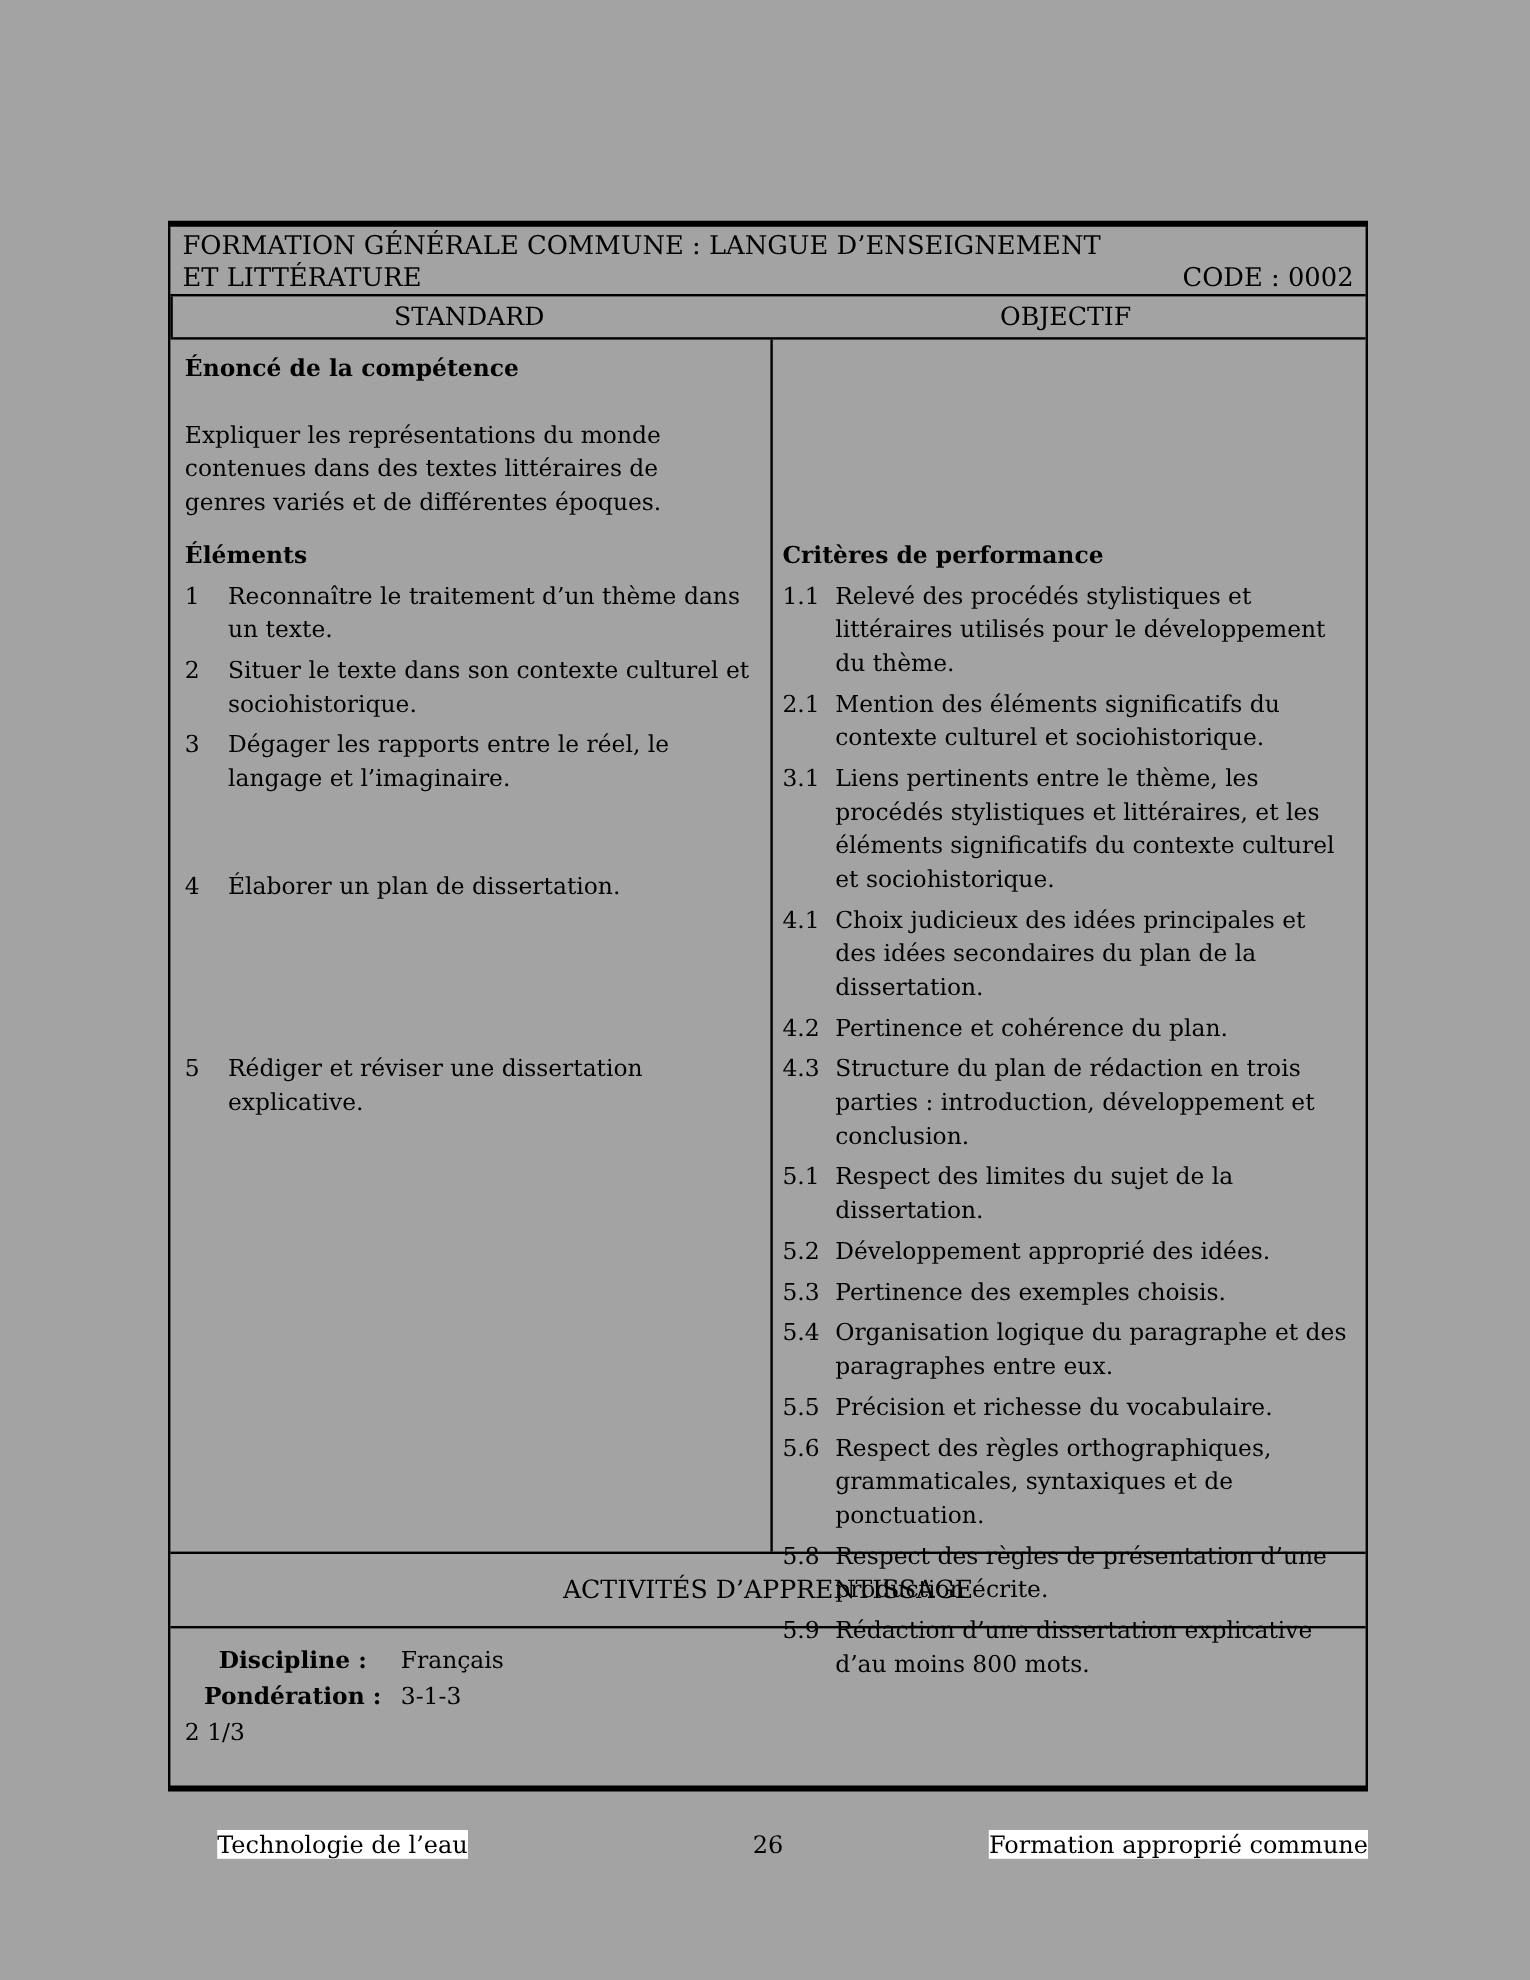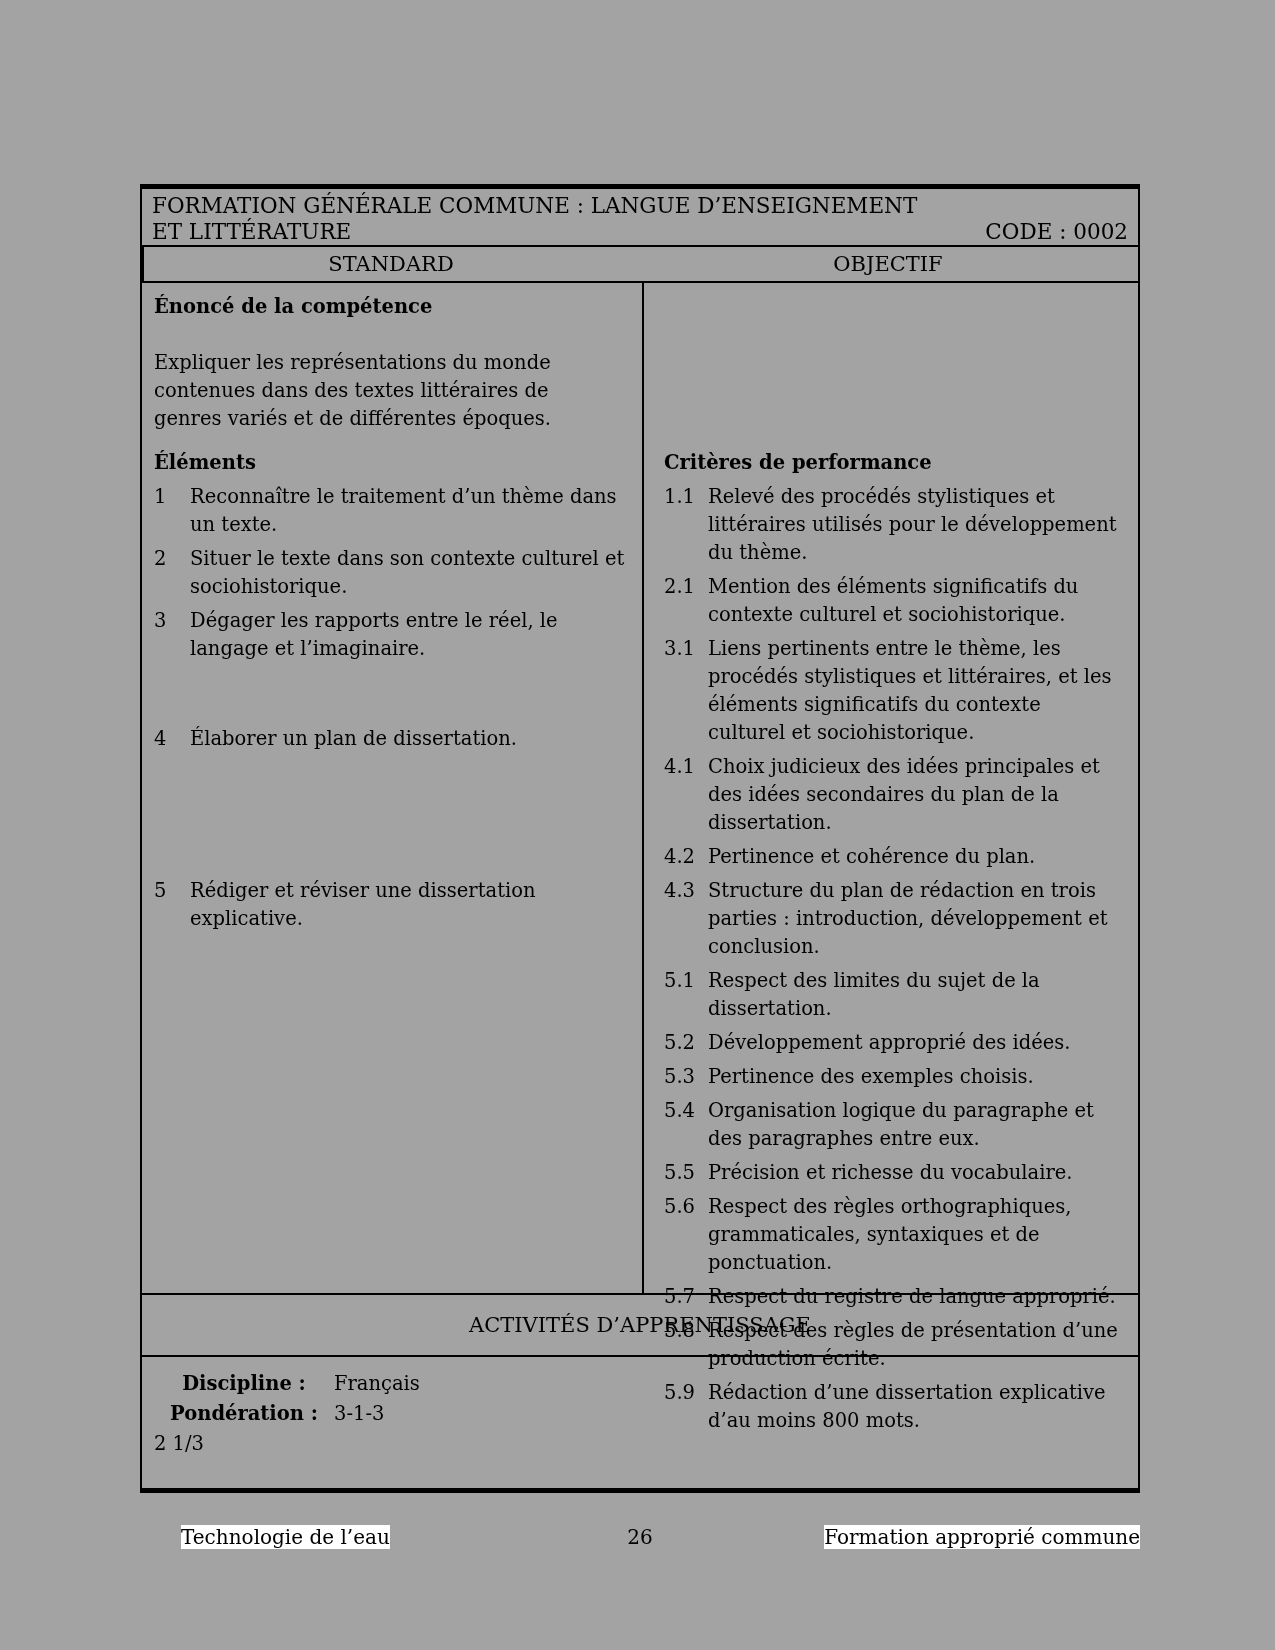--- a/index.html
+++ b/index.html
@@ -42,21 +42,21 @@
   .col-hdr.right{border-left:2px solid #000;flex:1 1 auto;}
   
   .body-row{
     height:1012px;box-sizing:border-box;
     display:flex;
     border-bottom:2px solid #000;
     font-size:19.5px;line-height:28px;
   }
   .cell{box-sizing:border-box;padding:10px 14px 0 12px;}
   .cell.left{flex:0 0 500px;}
-  .cell.right{flex:1 1 auto;border-left:2px solid #000;padding-left:20px;}
+  .cell.right{flex:1 1 auto;border-left:2px solid #000;padding-left:8px;}
   .bold{font-weight:bold;}
   .enonce-text{margin-top:28px;max-width:452px;}
   .elements-heading{margin-top:16px;}
   .spacer-right{height:156px;}
   .num-item{display:flex;margin-top:6px;}
   .num-item .num{flex:0 0 36px;}
   .cell.right .num-item .num{flex:0 0 44px;}
   .num-item .txt{flex:1 1 auto;max-width:440px;}
   .num-item.gap-lg{margin-top:62px;}
   .num-item.gap-xl{margin-top:124px;}
@@ -179,24 +179,20 @@
         </div>
         <div class="num-item">
           <span class="num">5.5</span>
           <span class="txt">Précision et richesse du vocabulaire.</span>
         </div>
         <div class="num-item">
           <span class="num">5.6</span>
           <span class="txt">Respect des règles orthographiques, grammaticales, syntaxiques et de ponctuation.</span>
         </div>
         <div class="num-item">
-          <span class="num">5.7</span>
-          <span class="txt">Respect du registre de langue approprié.</span>
-        </div>
-        <div class="num-item">
           <span class="num">5.8</span>
           <span class="txt">Respect des règles de présentation d’une production écrite.</span>
         </div>
         <div class="num-item">
           <span class="num">5.9</span>
           <span class="txt">Rédaction d’une dissertation explicative d’au moins 800 mots.</span>
         </div>
       </div>
     </div>
 

